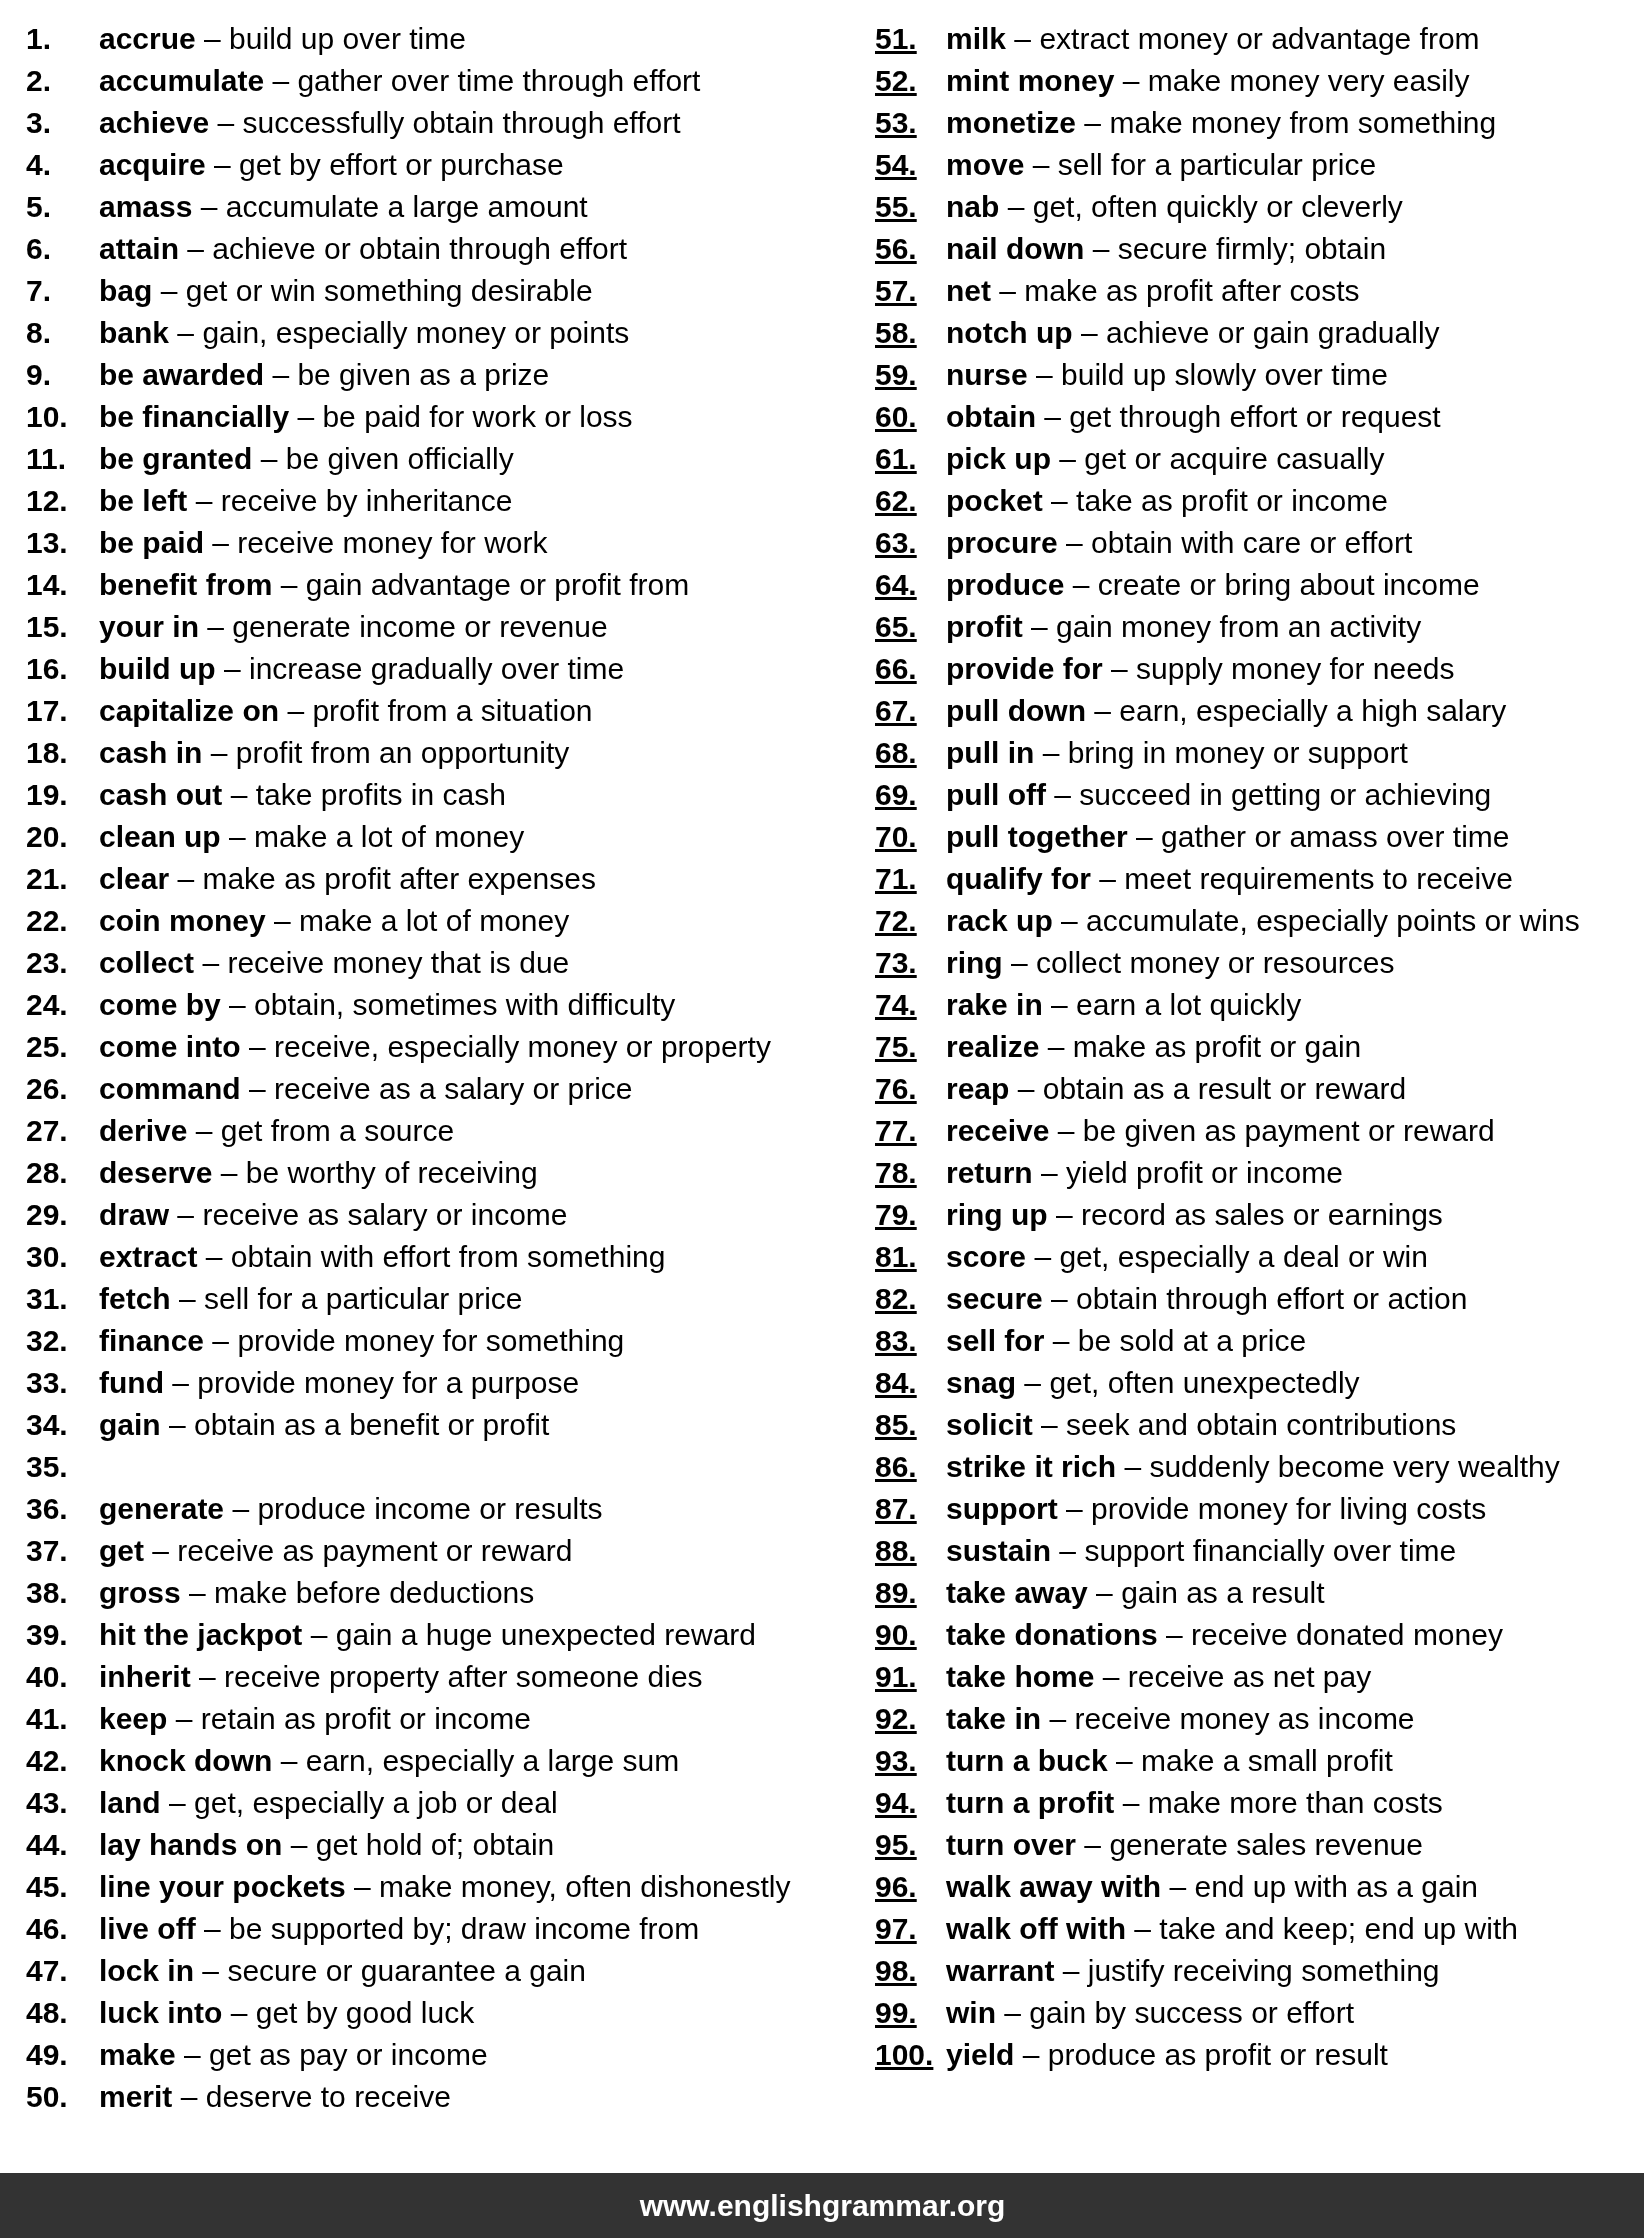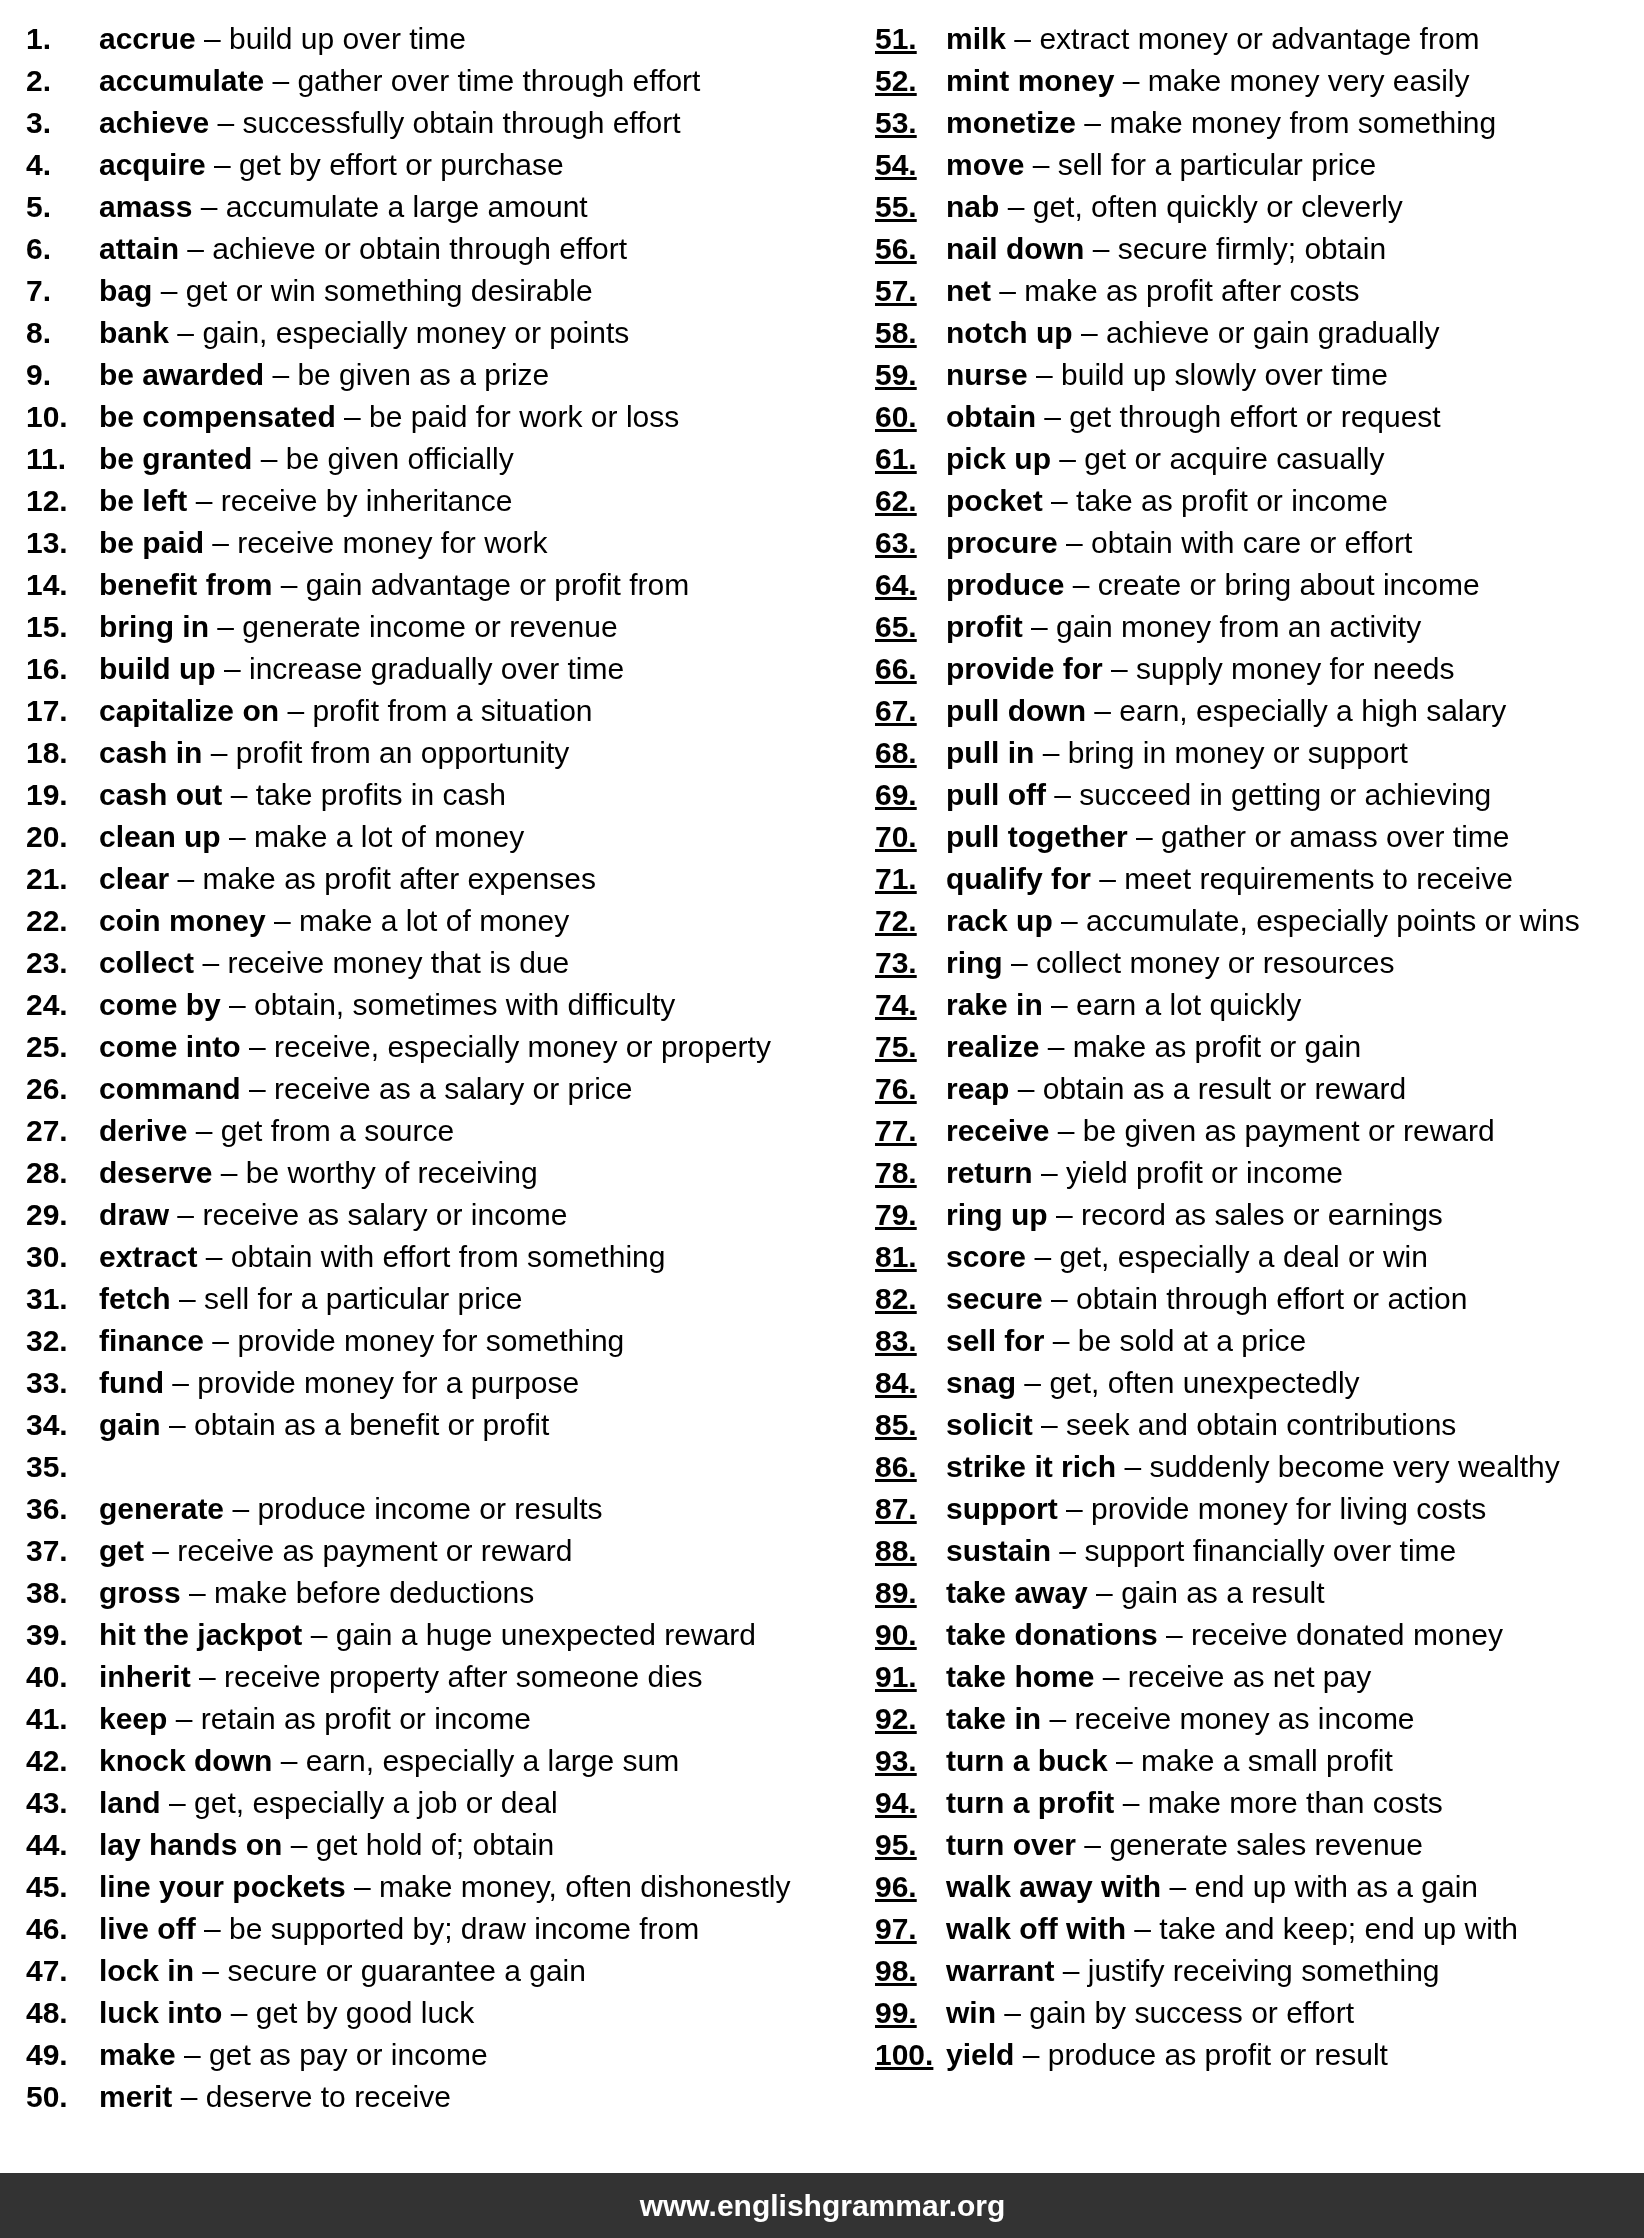--- a/index.html
+++ b/index.html
@@ -96,41 +96,41 @@
         <li class="row">
           <span class="num">8.</span>
           <span class="text"><span class="term">bank</span><span class="def"> – gain, especially money or points</span></span>
         </li>
         <li class="row">
           <span class="num">9.</span>
           <span class="text"><span class="term">be awarded</span><span class="def"> – be given as a prize</span></span>
         </li>
         <li class="row">
           <span class="num">10.</span>
-          <span class="text"><span class="term">be compensated</span><span class="def"> – be paid for work or loss</span></span>
+          <span class="text"><span class="term">be financially</span><span class="def"> – be paid for work or loss</span></span>
         </li>
         <li class="row">
           <span class="num">11.</span>
           <span class="text"><span class="term">be granted</span><span class="def"> – be given officially</span></span>
         </li>
         <li class="row">
           <span class="num">12.</span>
           <span class="text"><span class="term">be left</span><span class="def"> – receive by inheritance</span></span>
         </li>
         <li class="row">
           <span class="num">13.</span>
           <span class="text"><span class="term">be paid</span><span class="def"> – receive money for work</span></span>
         </li>
         <li class="row">
           <span class="num">14.</span>
           <span class="text"><span class="term">benefit from</span><span class="def"> – gain advantage or profit from</span></span>
         </li>
         <li class="row">
           <span class="num">15.</span>
-          <span class="text"><span class="term">bring in</span><span class="def"> – generate income or revenue</span></span>
+          <span class="text"><span class="term">your in</span><span class="def"> – generate income or revenue</span></span>
         </li>
         <li class="row">
           <span class="num">16.</span>
           <span class="text"><span class="term">build up</span><span class="def"> – increase gradually over time</span></span>
         </li>
         <li class="row">
           <span class="num">17.</span>
           <span class="text"><span class="term">capitalize on</span><span class="def"> – profit from a situation</span></span>
         </li>
         <li class="row">

